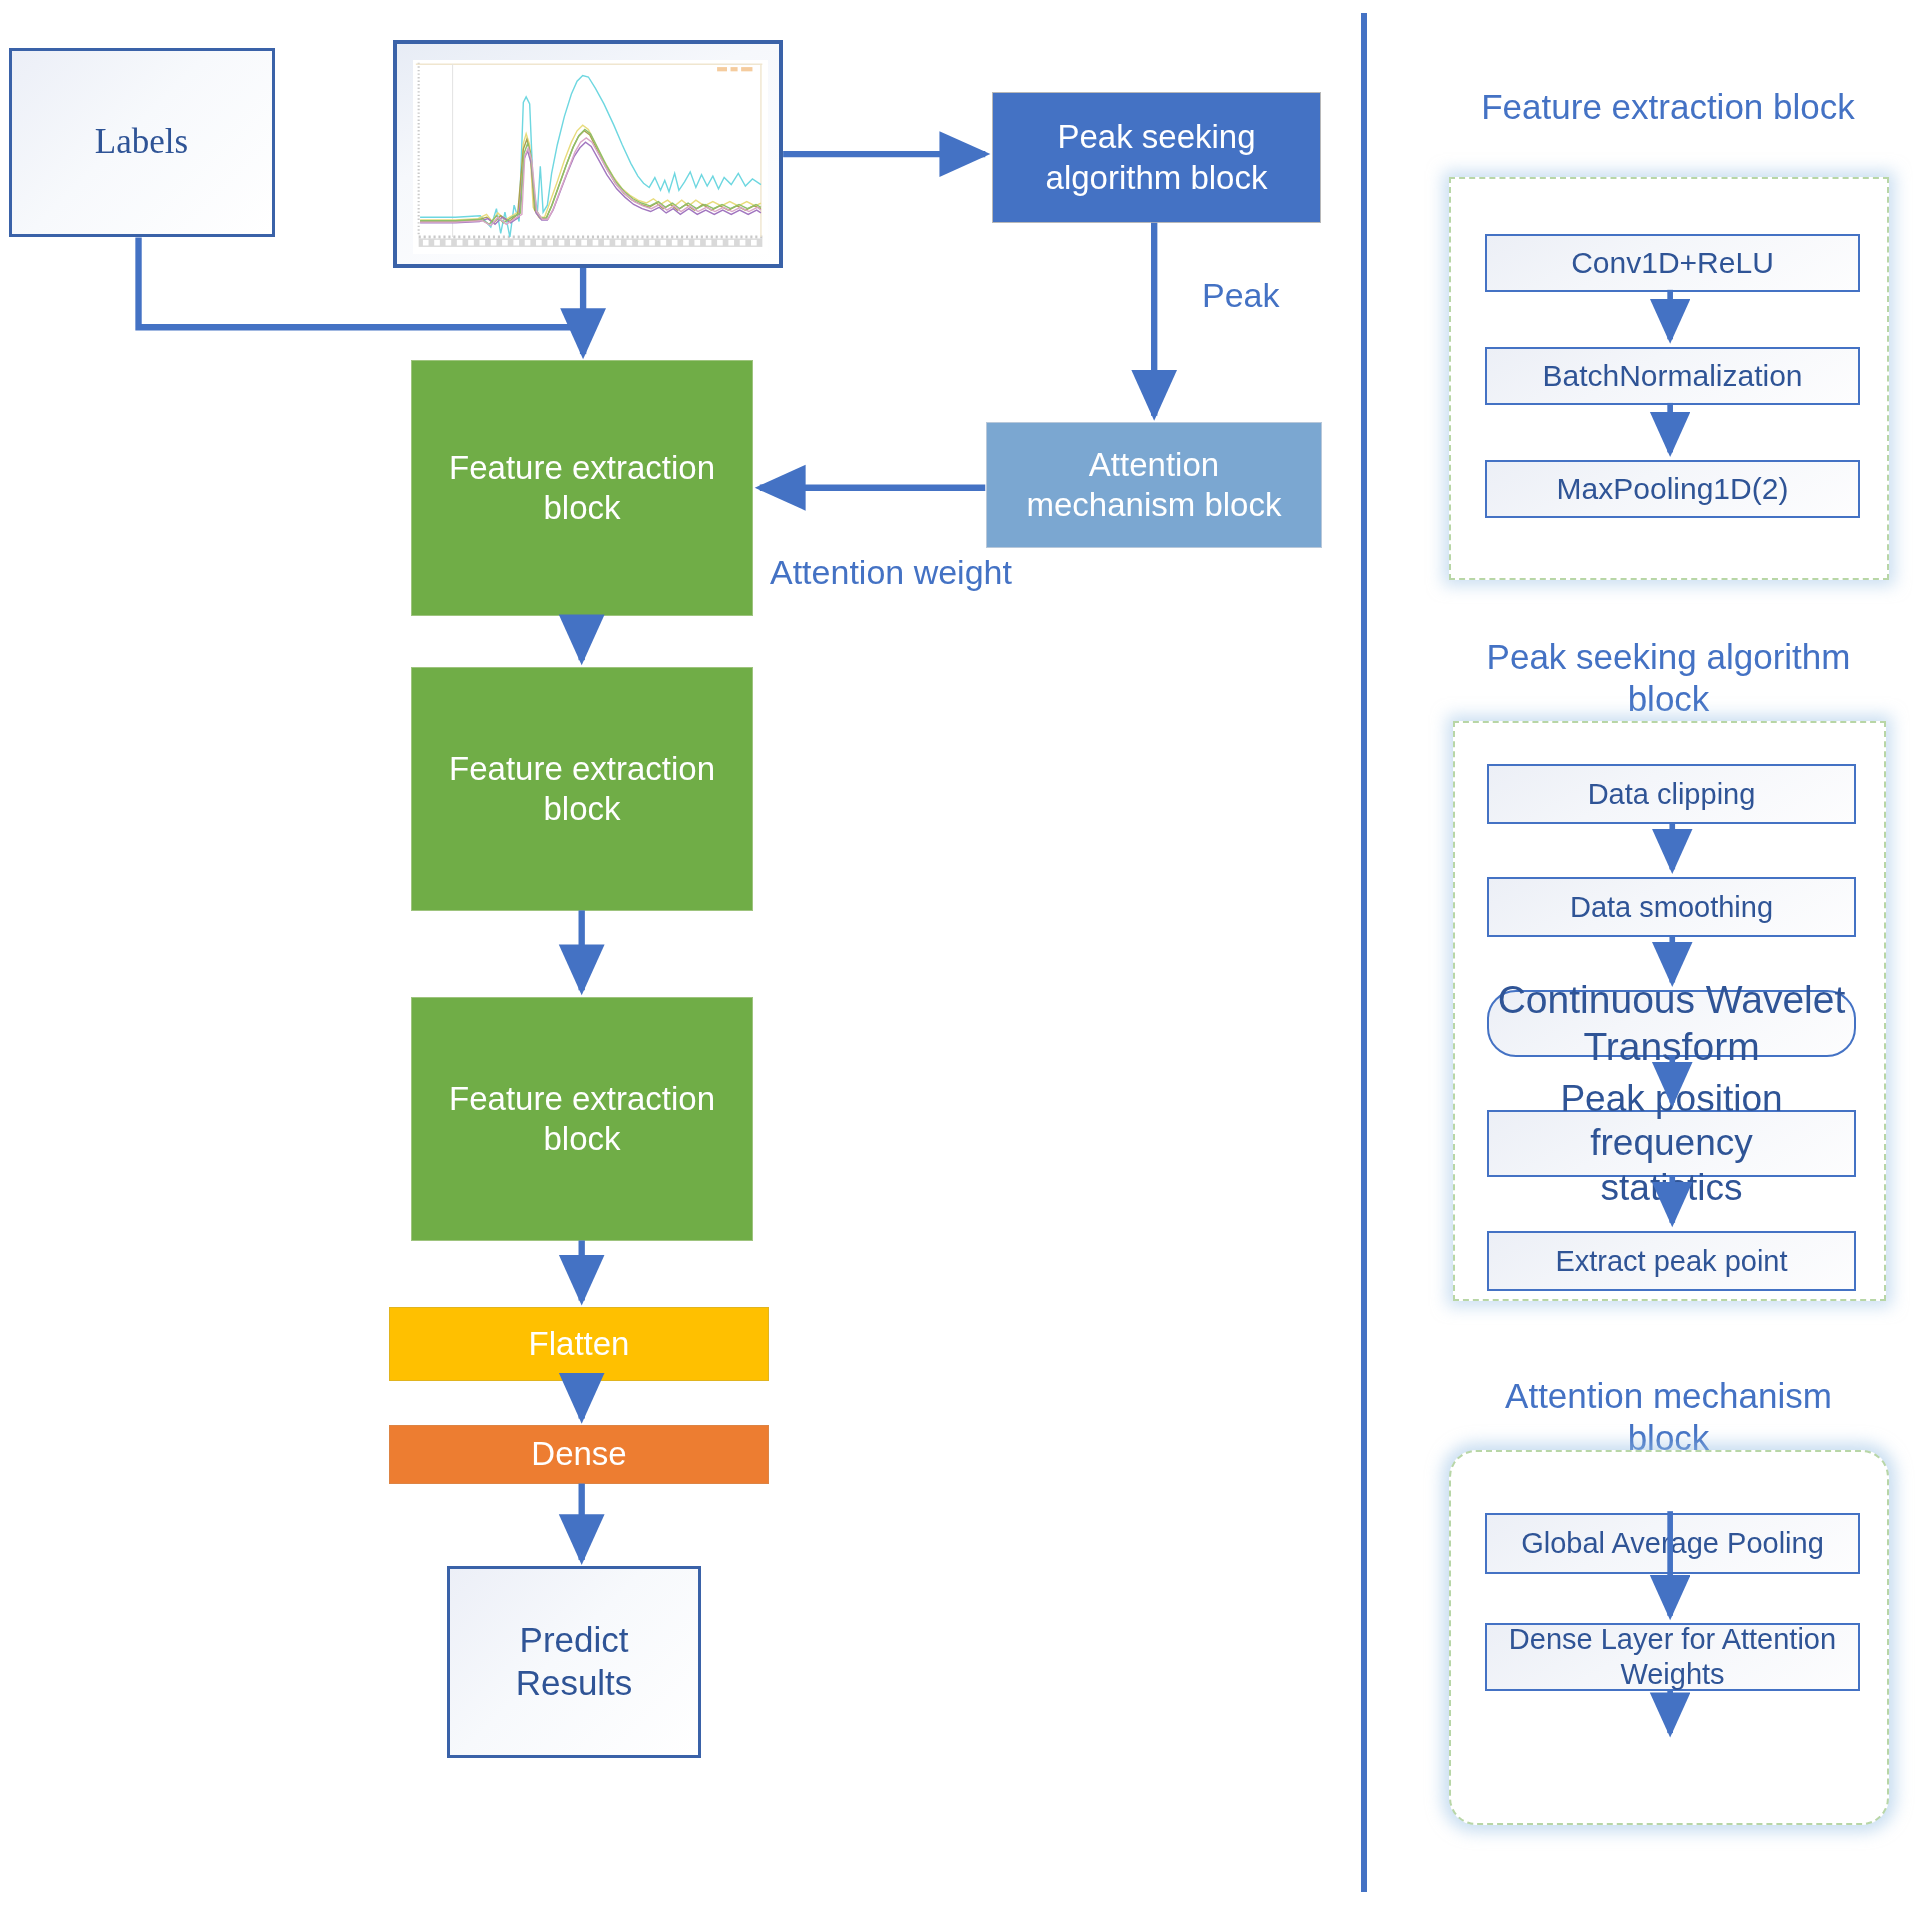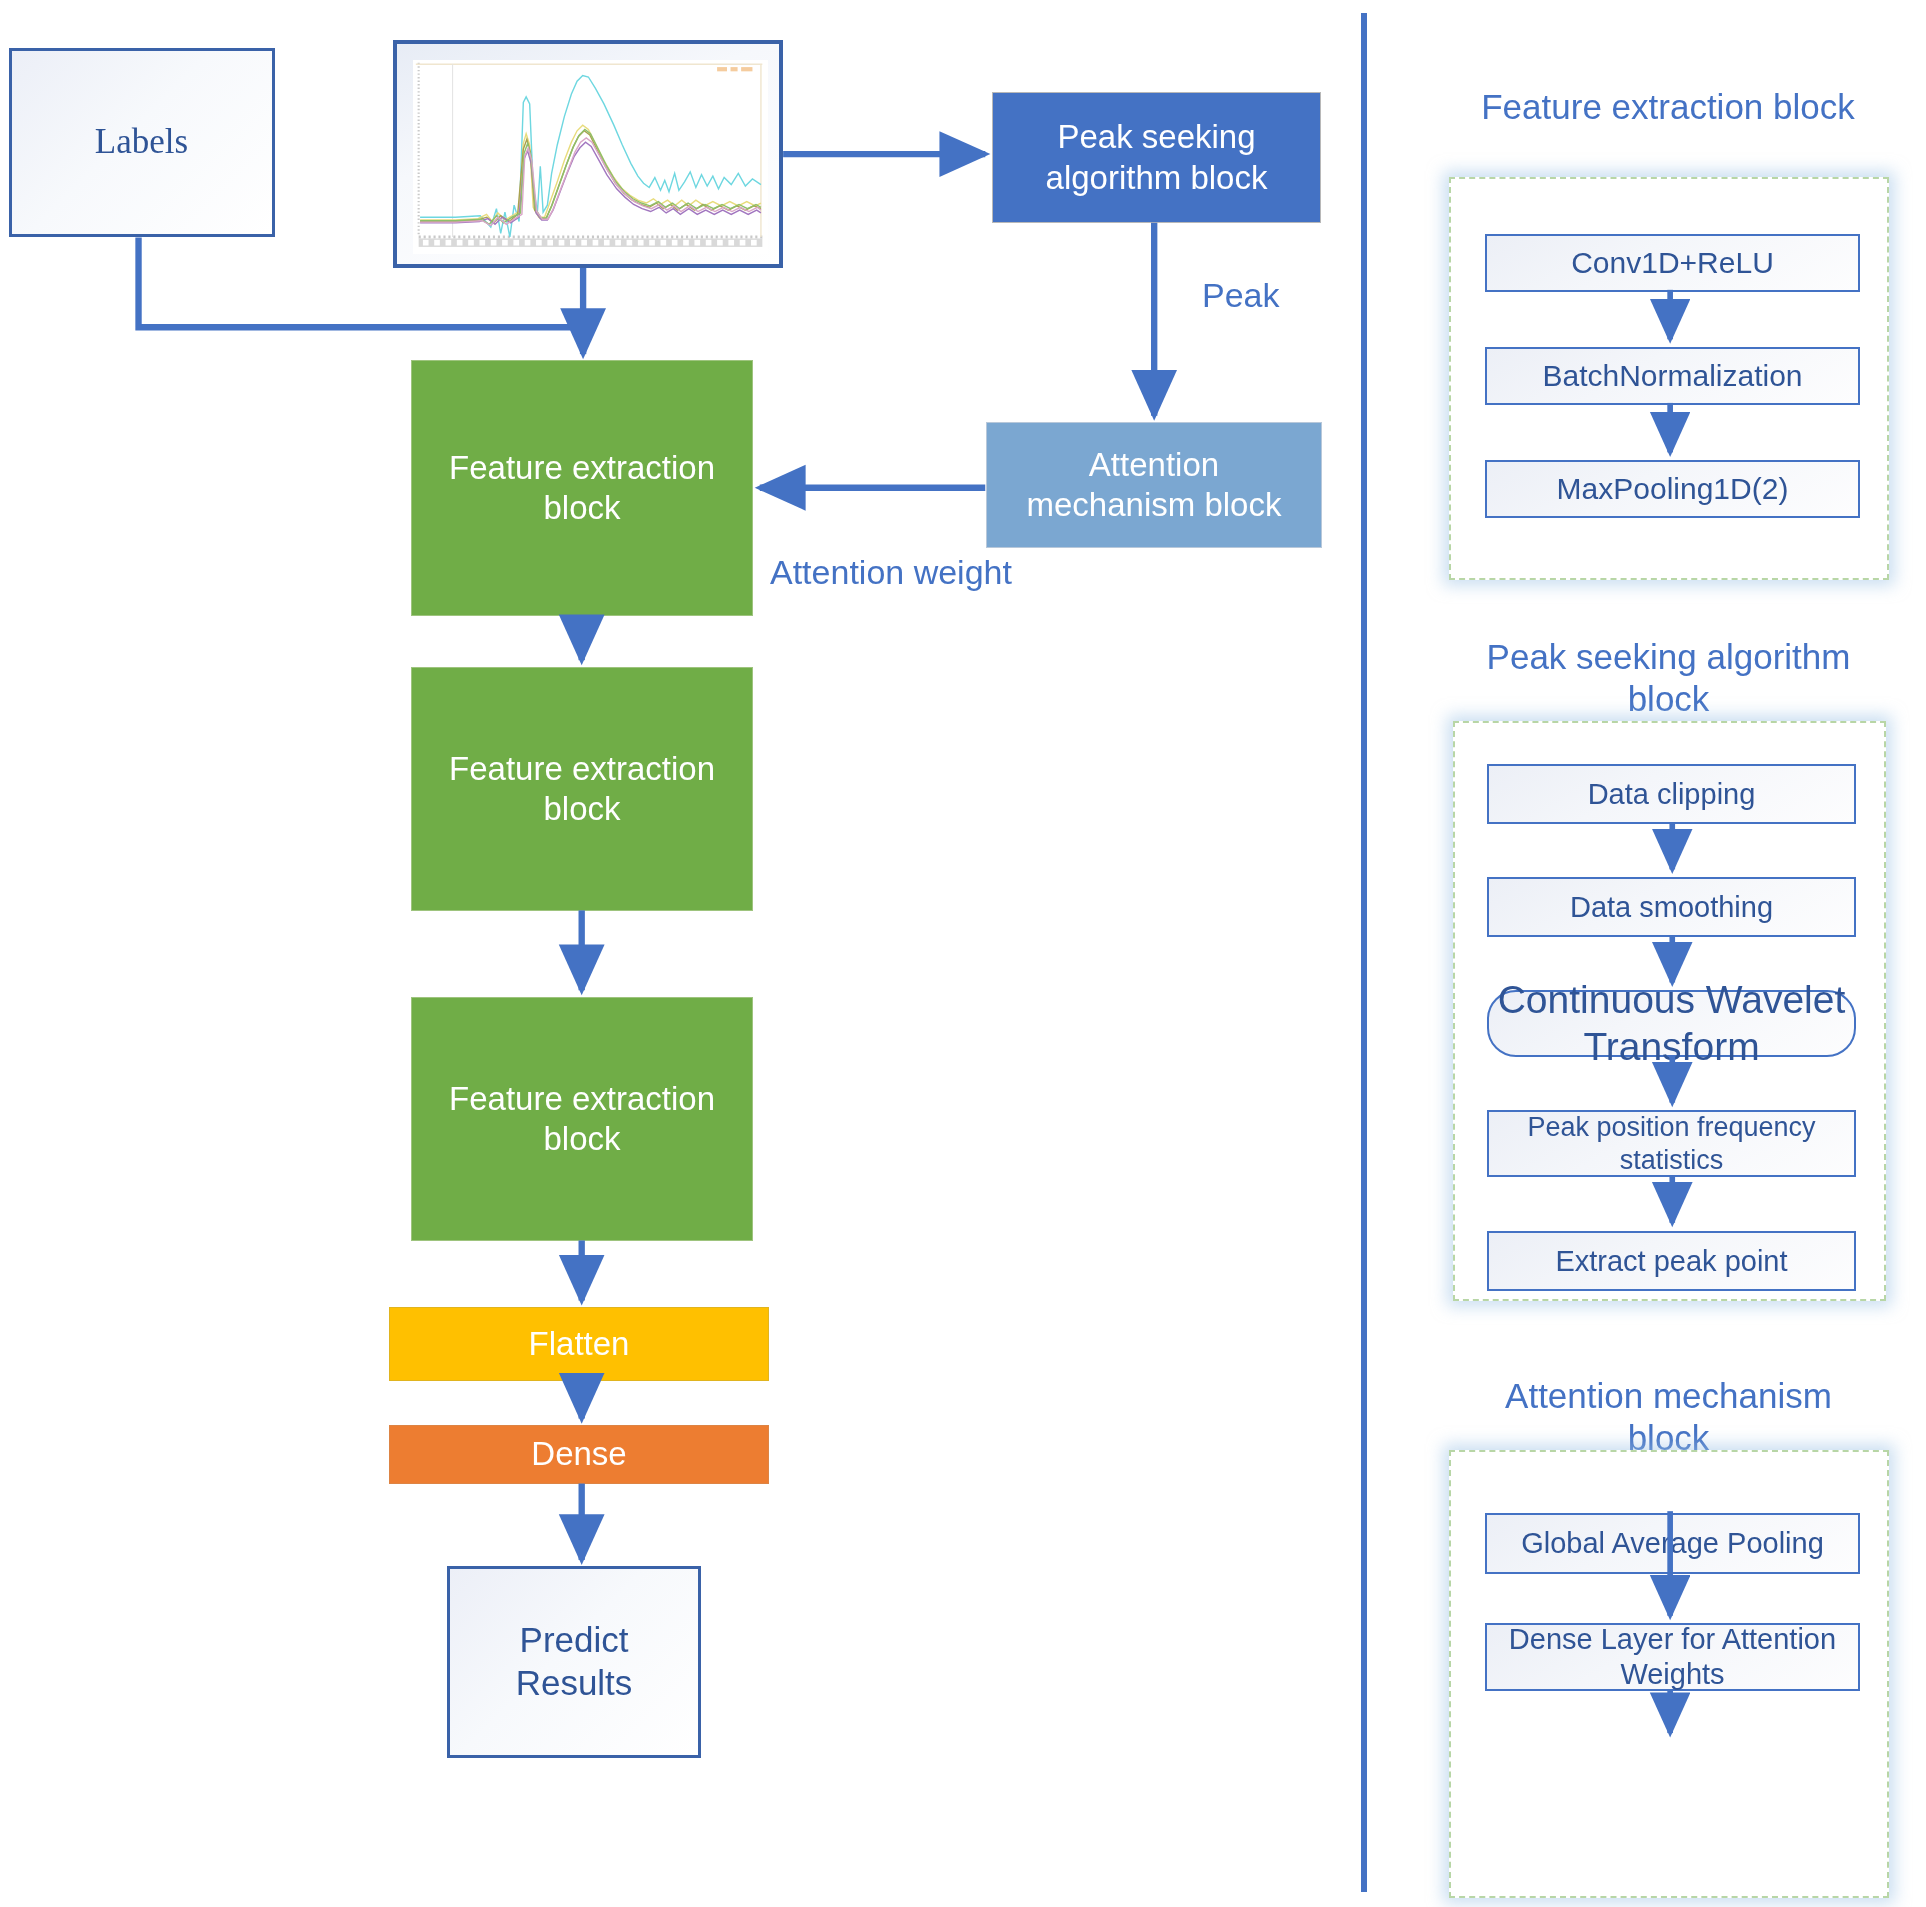--- a/index.html
+++ b/index.html
@@ -201,34 +201,34 @@
   <div class="abs stepBox" style="left:32px;top:41px;width:369px;height:60px;font-size:29px;">
     <span>Data clipping</span>
   </div>
   <div class="abs stepBox" style="left:32px;top:154px;width:369px;height:60px;font-size:29px;">
     <span>Data smoothing</span>
   </div>
   <div class="abs stepBox" style="left:32px;top:267px;width:369px;height:67px;font-size:39px;flex-direction:column;border-radius:29px;">
     <span>Continuous Wavelet</span>
     <span>Transform</span>
   </div>
-  <div class="abs stepBox" style="left:32px;top:387px;width:369px;height:67px;font-size:27px;flex-direction:column;">
+  <div class="abs stepBox" style="left:32px;top:387px;width:369px;height:67px;font-size:37px;flex-direction:column;">
     <span>Peak position frequency</span>
     <span>statistics</span>
   </div>
   <div class="abs stepBox" style="left:32px;top:508px;width:369px;height:60px;font-size:29px;">
     <span>Extract peak point</span>
   </div>
 </div>
 
 <div class="abs panelTitle" style="left:1435px;top:1375px;width:467px;font-size:35px;">
   <div>Attention mechanism</div>
   <div>block</div>
 </div>
-<div class="abs panelBox" style="left:1449px;top:1450px;width:440px;height:448px;">
+<div class="abs panelBox" style="left:1449px;top:1450px;width:440px;height:375px;border-radius:27px;">
   <div class="abs stepBox" style="left:34px;top:61px;width:375px;height:61px;font-size:29px;">
     <span>Global Average Pooling</span>
   </div>
   <div class="abs stepBox" style="left:34px;top:171px;width:375px;height:68px;font-size:29px;flex-direction:column;">
     <span>Dense Layer for Attention</span>
     <span>Weights</span>
   </div>
 </div>
 
 <svg class="ov" viewBox="0 0 2725 2698" width="1926" height="1907">

